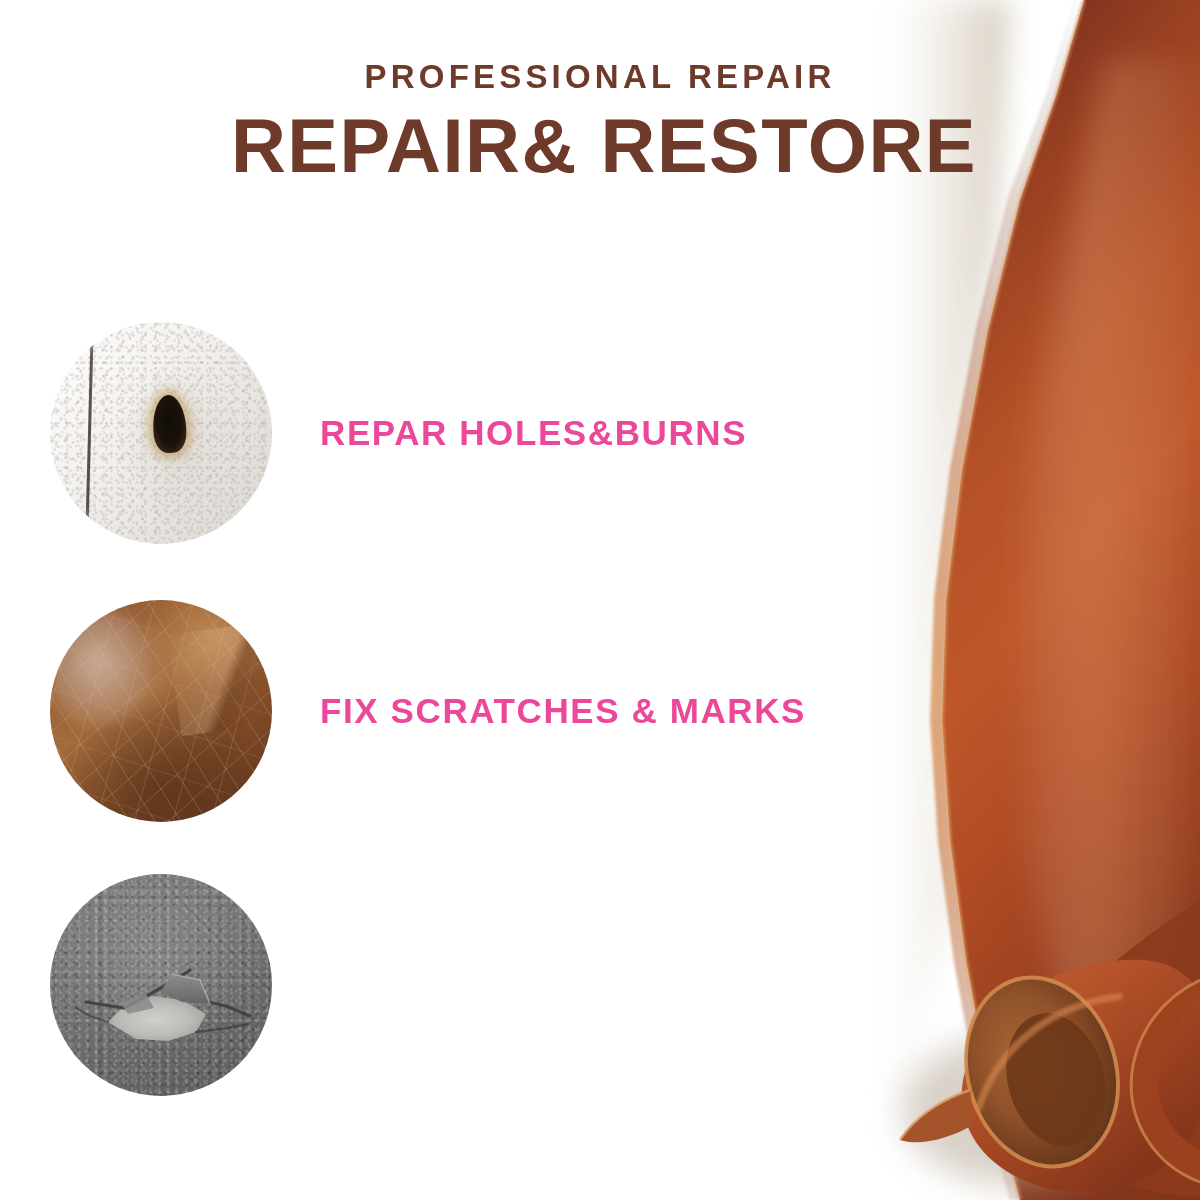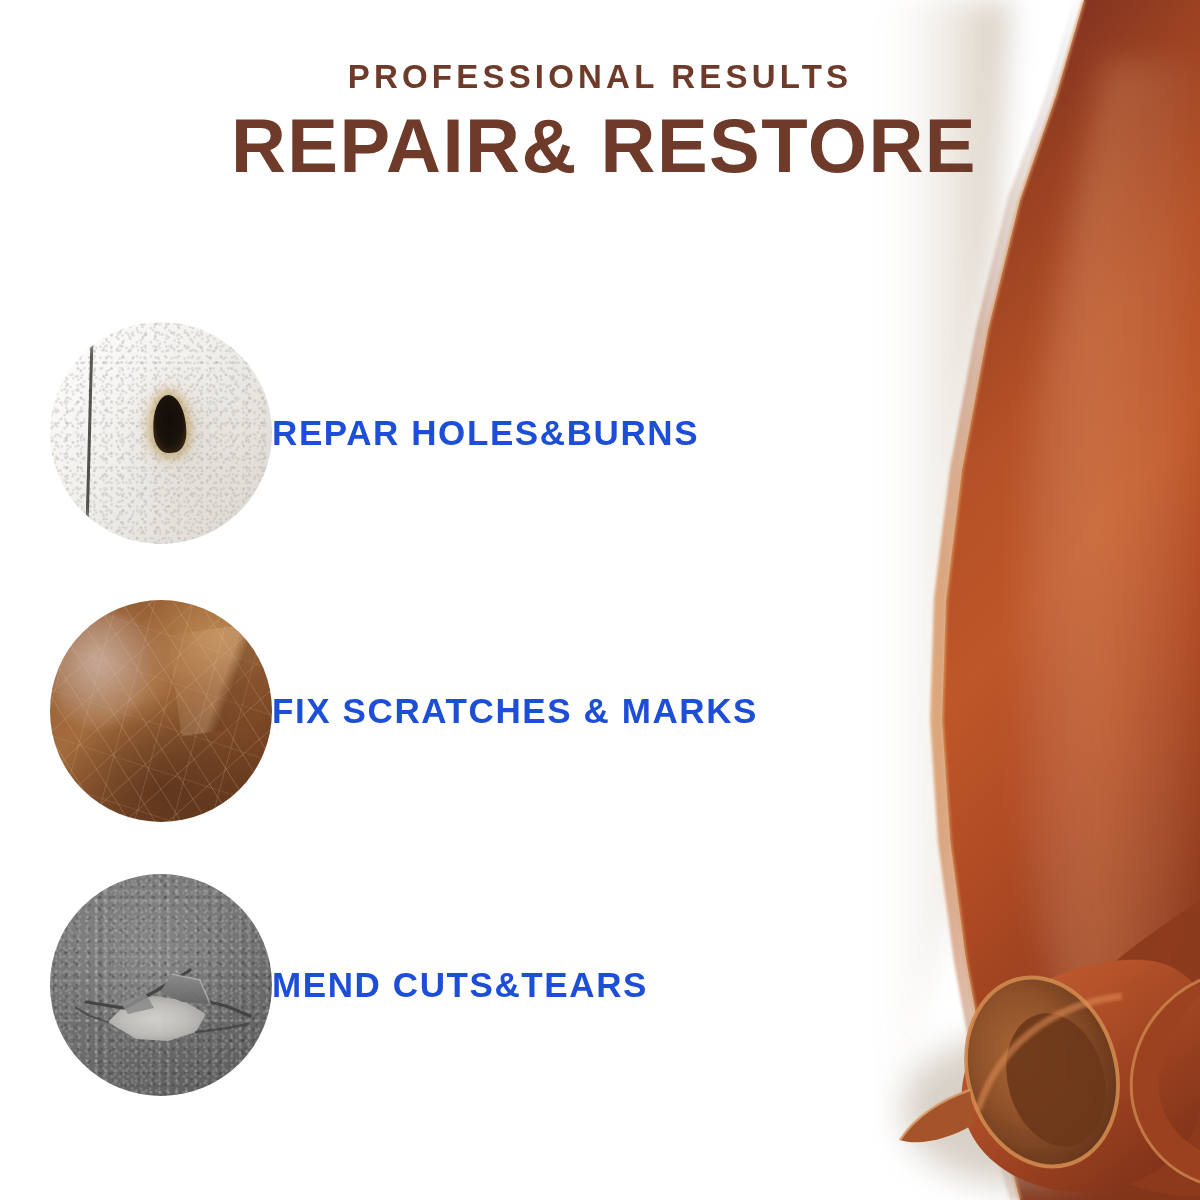--- a/index.html
+++ b/index.html
@@ -78,22 +78,23 @@
     height: 222px;
     border-radius: 50%;
     overflow: hidden;
     flex: 0 0 auto;
   }
   .feature-label {
     font-family: "Liberation Sans", sans-serif;
     font-size: 35px;
     font-weight: bold;
     letter-spacing: 1.6px;
-    color: #1d4ed8;
+    color: #ec4899;
     white-space: nowrap;
+    margin-left: 48px;
     line-height: 40px;
   }
 
   
   .sw-white {
     background:
       radial-gradient(ellipse 40% 55% at 58% 55%, rgba(150,140,130,0.10), rgba(150,140,130,0) 70%),
       linear-gradient(130deg, #ffffff 0%, #f3f1ee 40%, #e4e1dc 75%, #d9d5cf 100%);
   }
   .sw-white .grain {
@@ -217,21 +218,21 @@
     width: 330px;
     height: 1200px;
   }
 </style>
 </head>
 <body>
 
 <div id="poster">
 
   <div class="heading-block">
-    <div class="eyebrow">PROFESSIONAL RESULTS</div>
+    <div class="eyebrow">PROFESSIONAL REPAIR</div>
     <div class="title">REPAIR&amp; RESTORE</div>
   </div>
 
   <div class="features">
 
     <div class="feature-row row-0">
       <div class="swatch sw-white">
         <div class="grain"></div>
         <div class="seam"></div>
         <div class="burn"></div>
@@ -270,21 +271,20 @@
           <path d="M128 104 L150 126 L176 132 L200 142" stroke="#3c3c3c" stroke-width="3.0" fill="none" stroke-linecap="round" opacity="0.85"></path>
           <path d="M146 158 L178 154 L198 150" stroke="#3c3c3c" stroke-width="2.4" fill="none" stroke-linecap="round" opacity="0.70"></path>
           <path d="M58 148 L40 142 L26 134" stroke="#3c3c3c" stroke-width="2.2" fill="none" stroke-linecap="round" opacity="0.62"></path>
 
           <path d="M122 100 L150 106 L160 130 L132 128 L110 118 Z" fill="url(#flapFill)" opacity="0.96"></path>
           <path d="M122 100 L150 106 L160 130" stroke="#c9c9c9" stroke-width="1.6" fill="none" opacity="0.55"></path>
 
           <path d="M70 128 L96 120 L104 134 L78 140 Z" fill="#8a8a8a" opacity="0.85"></path>
         </svg>
       </div>
-      <div class="feature-label">MEND CUTS&amp;TEARS</div>
     </div>
 
   </div>
 
   <div class="leather-stage">
     <svg viewBox="0 0 330 1200" preserveAspectRatio="none">
       <defs>
 
         <linearGradient id="castShadow" x1="0" y1="0" x2="1" y2="0">
           <stop offset="0%" stop-color="#ffffff" stop-opacity="0"></stop>

